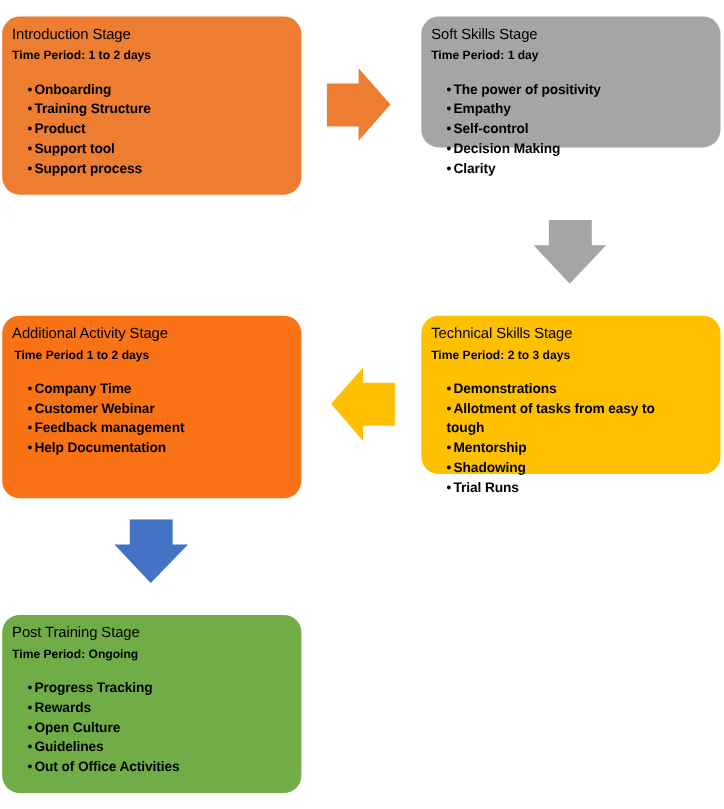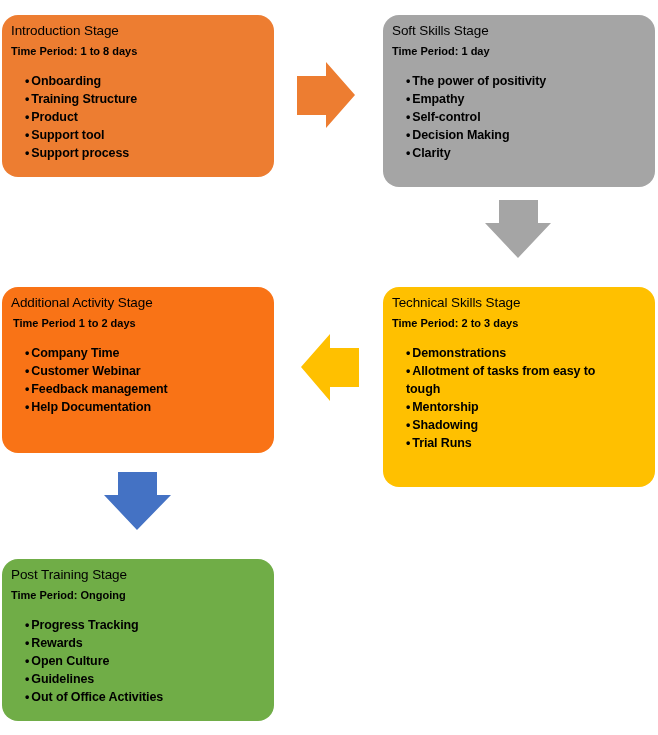--- a/index.html
+++ b/index.html
@@ -6,32 +6,32 @@
   body { width: 658px; height: 735px; position: relative; overflow: hidden;
          font-family: "Liberation Sans", "DejaVu Sans", sans-serif; color: #000; }
   .stage { position: absolute; border-radius: 16px; box-sizing: border-box; padding: 7px 9px; }
   .stage-title { font-weight: normal; font-size: 13.5px; line-height: 18px; margin-bottom: 4px; letter-spacing: -0.1px; }
   .stage-period { font-weight: bold; font-size: 11px; line-height: 14px; margin-bottom: 3px; }
   .stage-items { list-style: none; margin: 14px; padding: 0; }
   .stage-items li { font-weight: bold; font-size: 12.5px; line-height: 18px; letter-spacing: -0.1px; }
   .stage-items li::before { content: "\2022"; margin-right: 2px; }
   .arrow { position: absolute; }
   #intro { left: 2px; top: 15px; width: 272px; height: 162px; background: #ed7d31; }
-  #soft { left: 383px; top: 15px; width: 272px; height: 172px; background: #a5a5a5; }
-  #tech { left: 383px; top: 287px; width: 272px; height: 200px; background: #ffc000; }
+  #soft { left: 383px; top: 15px; width: 272px; height: 119px; background: #a5a5a5; }
+  #tech { left: 383px; top: 287px; width: 272px; height: 144px; background: #ffc000; }
   #additional { left: 2px; top: 287px; width: 272px; height: 166px; background: #f97316; }
   #post { left: 2px; top: 559px; width: 272px; height: 162px; background: #70ad47; }
   #additional .stage-period { padding-left: 2px; }
 </style>
 </head>
 <body>
 
 <div class="stage" id="intro">
   <div class="stage-title">Introduction Stage</div>
-  <div class="stage-period">Time Period: 1 to 8 days</div>
+  <div class="stage-period">Time Period: 1 to 2 days</div>
   <ul class="stage-items">
     <li>Onboarding</li>
     <li>Training Structure</li>
     <li>Product</li>
     <li>Support tool</li>
     <li>Support process</li>
   </ul>
 </div>
 
 <svg class="arrow" style="left:297px; top:62px;" width="60" height="68" viewBox="0 0 60 68">

